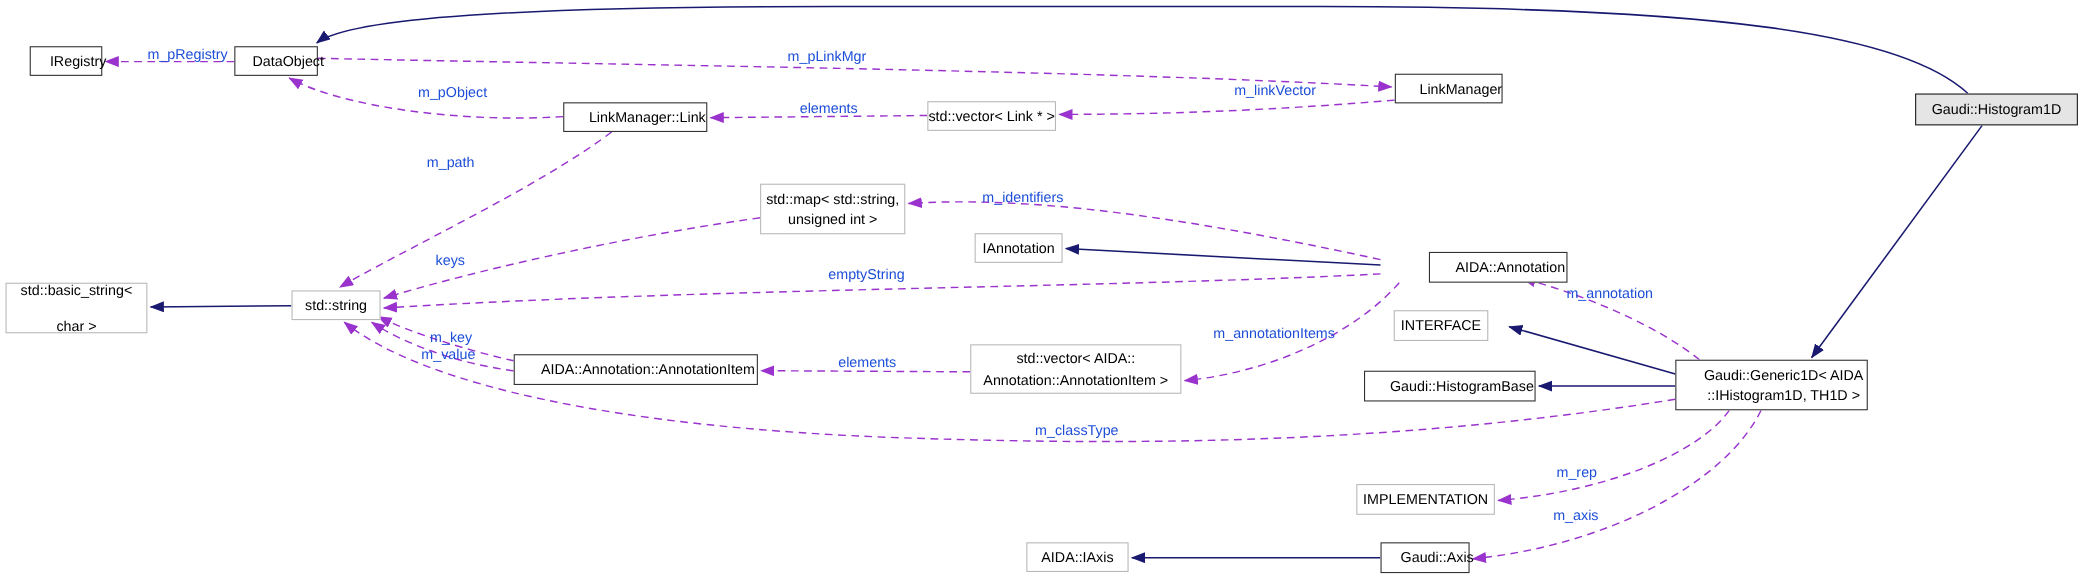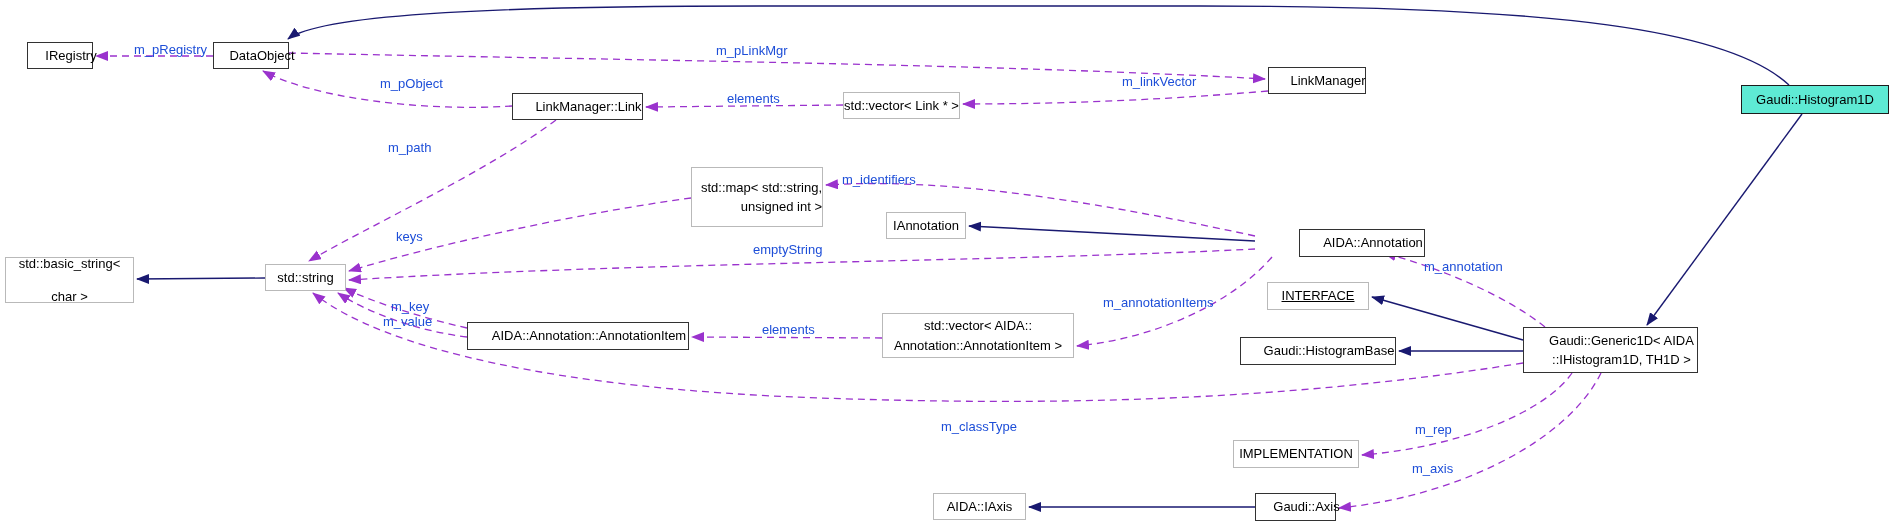--- a/index.html
+++ b/index.html
@@ -21,21 +21,21 @@
     align-items:center;
     justify-content:center;
     font-size:13px;
     line-height:1.5;
     color:#000;
     white-space:nowrap;
     text-align:center;
   }
   .node.light{border-color:#b9b9b9;}
   .node.dark{border-color:#323232;padding-left:22px;}
-  .node.main{background:#5eead4;border-color:#1c1c1c;}
+  .node.main{background:#e5e5e5;border-color:#1c1c1c;}
   .edge-label{
     position:absolute;
     font-size:13px;
     color:#1d4ed8;
     white-space:nowrap;
   }
   path.edge-inheritance{fill:none;stroke-width:1.4px;}
   path.edge-usage{fill:none;stroke-width:1.3px;stroke-dasharray:7,5;}
 </style>
 </head>
@@ -90,21 +90,21 @@
       </div>
       <div class="node light" style="left: 843px; top: 92px; width: 117px; height: 27px;">
         <span>std::vector&lt; Link * &gt;</span>
       </div>
       <div class="node dark" style="left: 1268px; top: 67px; width: 98px; height: 27px;">
         <span>LinkManager</span>
       </div>
       <div class="node main" style="left: 1741px; top: 85px; width: 148px; height: 29px;">
         <span>Gaudi::Histogram1D</span>
       </div>
-      <div class="node light" style="left: 691px; top: 167px; width: 132px; height: 60px; align-items: flex-end;">
+      <div class="node light" style="left: 691px; top: 167px; width: 132px; height: 46px;">
         <span>std::map&lt; std::string,</span>
         <span>unsigned int &gt;</span>
       </div>
       <div class="node light" style="left: 886px; top: 212px; width: 80px; height: 27px;">
         <span>IAnnotation</span>
       </div>
       <div class="node dark" style="left: 1255px; top: 229px; width: 126px; height: 28px; margin-left: 44px;">
         <span>AIDA::Annotation</span>
       </div>
       <div class="node light" style="left: 5px; top: 257px; width: 129px; height: 46px; gap: 14px;">
@@ -114,21 +114,21 @@
       <div class="node light" style="left: 265px; top: 264px; width: 81px; height: 27px;">
         <span>std::string</span>
       </div>
       <div class="node dark" style="left: 467px; top: 322px; width: 222px; height: 28px;">
         <span>AIDA::Annotation::AnnotationItem</span>
       </div>
       <div class="node light" style="left: 882px; top: 313px; width: 192px; height: 45px;">
         <span>std::vector&lt; AIDA::</span>
         <span>Annotation::AnnotationItem &gt;</span>
       </div>
-      <div class="node light" style="left: 1267px; top: 282px; width: 102px; height: 28px; text-decoration: underline;">
+      <div class="node light" style="left: 1267px; top: 282px; width: 86px; height: 28px;">
         <span>INTERFACE</span>
       </div>
       <div class="node dark" style="left: 1240px; top: 337px; width: 156px; height: 28px;">
         <span>Gaudi::HistogramBase</span>
       </div>
       <div class="node dark" style="left: 1523px; top: 327px; width: 175px; height: 46px;">
         <span>Gaudi::Generic1D&lt; AIDA</span>
         <span>::IHistogram1D, TH1D &gt;</span>
       </div>
       <div class="node light" style="left: 1233px; top: 440px; width: 126px; height: 28px;">
@@ -142,24 +142,24 @@
       </div>
     </div>
   <div id="label-layer">
       <span class="edge-label" style="left: 134px; top: 42px;">m_pRegistry</span>
       <span class="edge-label" style="left: 716px; top: 43px;">m_pLinkMgr</span>
       <span class="edge-label" style="left: 380px; top: 76px;">m_pObject</span>
       <span class="edge-label" style="left: 1122px; top: 74px;">m_linkVector</span>
       <span class="edge-label" style="left: 727px; top: 91px;">elements</span>
       <span class="edge-label" style="left: 388px; top: 140px;">m_path</span>
       <span class="edge-label" style="left: 396px; top: 229px;">keys</span>
-      <span class="edge-label" style="left: 842px; top: 172px; text-align: right;">m_identifiers</span>
+      <span class="edge-label" style="left: 893px; top: 172px; text-align: right;">m_identifiers</span>
       <span class="edge-label" style="left: 753px; top: 242px;">emptyString</span>
       <span class="edge-label" style="left: 1103px; top: 295px;">m_annotationItems</span>
       <span class="edge-label" style="left: 762px; top: 322px;">elements</span>
       <span class="edge-label" style="left: 391px; top: 299px;">m_key</span>
       <span class="edge-label" style="left: 383px; top: 314px;">m_value</span>
       <span class="edge-label" style="left: 1424px; top: 259px;">m_annotation</span>
-      <span class="edge-label" style="left: 941px; top: 383px; margin-top: 36px;">m_classType</span>
+      <span class="edge-label" style="left: 941px; top: 383px;">m_classType</span>
       <span class="edge-label" style="left: 1415px; top: 422px;">m_rep</span>
       <span class="edge-label" style="left: 1412px; top: 461px;">m_axis</span>
     </div>
 </div>
 
 </body></html>

